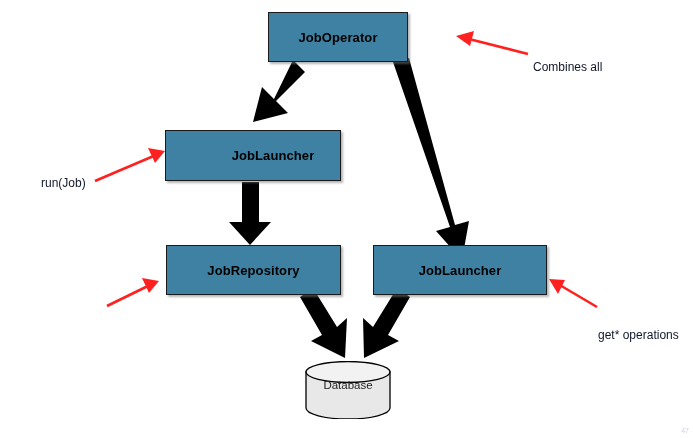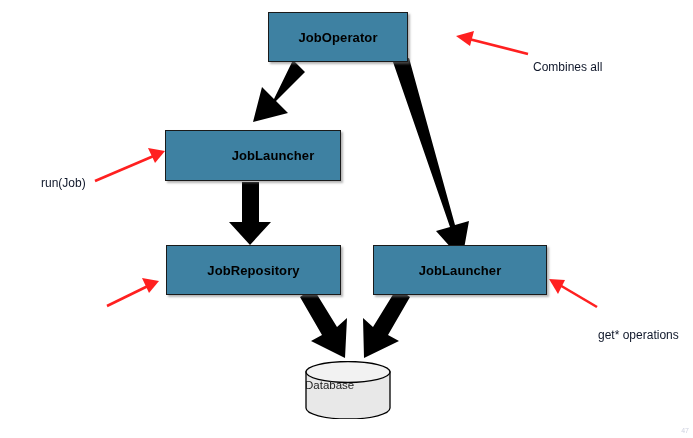--- a/index.html
+++ b/index.html
@@ -45,20 +45,21 @@
     left: 305px;
     top: 361px;
     width: 86px;
     height: 58px;
   }
   .db-label {
     position: absolute;
     left: 305px;
     top: 379px;
     width: 86px;
+    text-align: center;
     color: #222222;
     font-size: 11.5px;
     font-family: "Liberation Sans", sans-serif;
     white-space: nowrap;
   }
   .annotation {
     position: absolute;
     color: #0f172a;
     font-size: 12px;
     font-family: "Liberation Sans", sans-serif;

